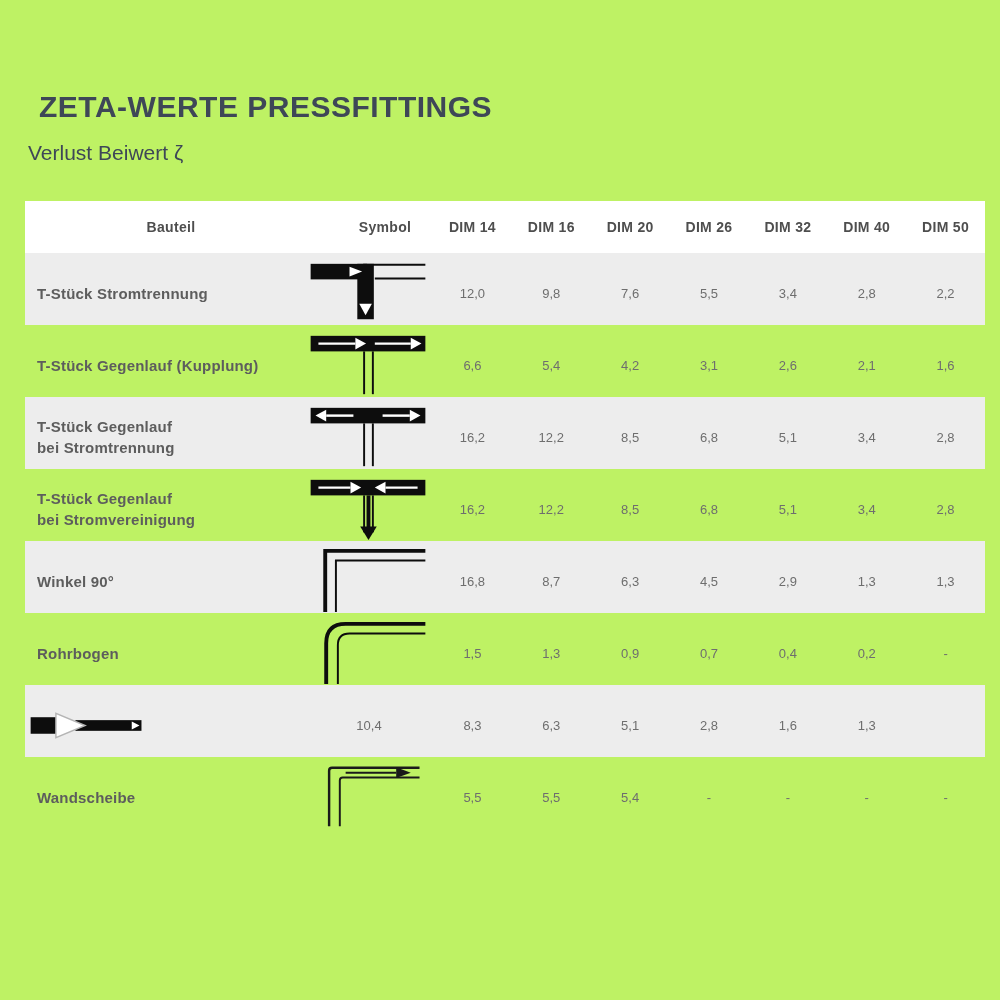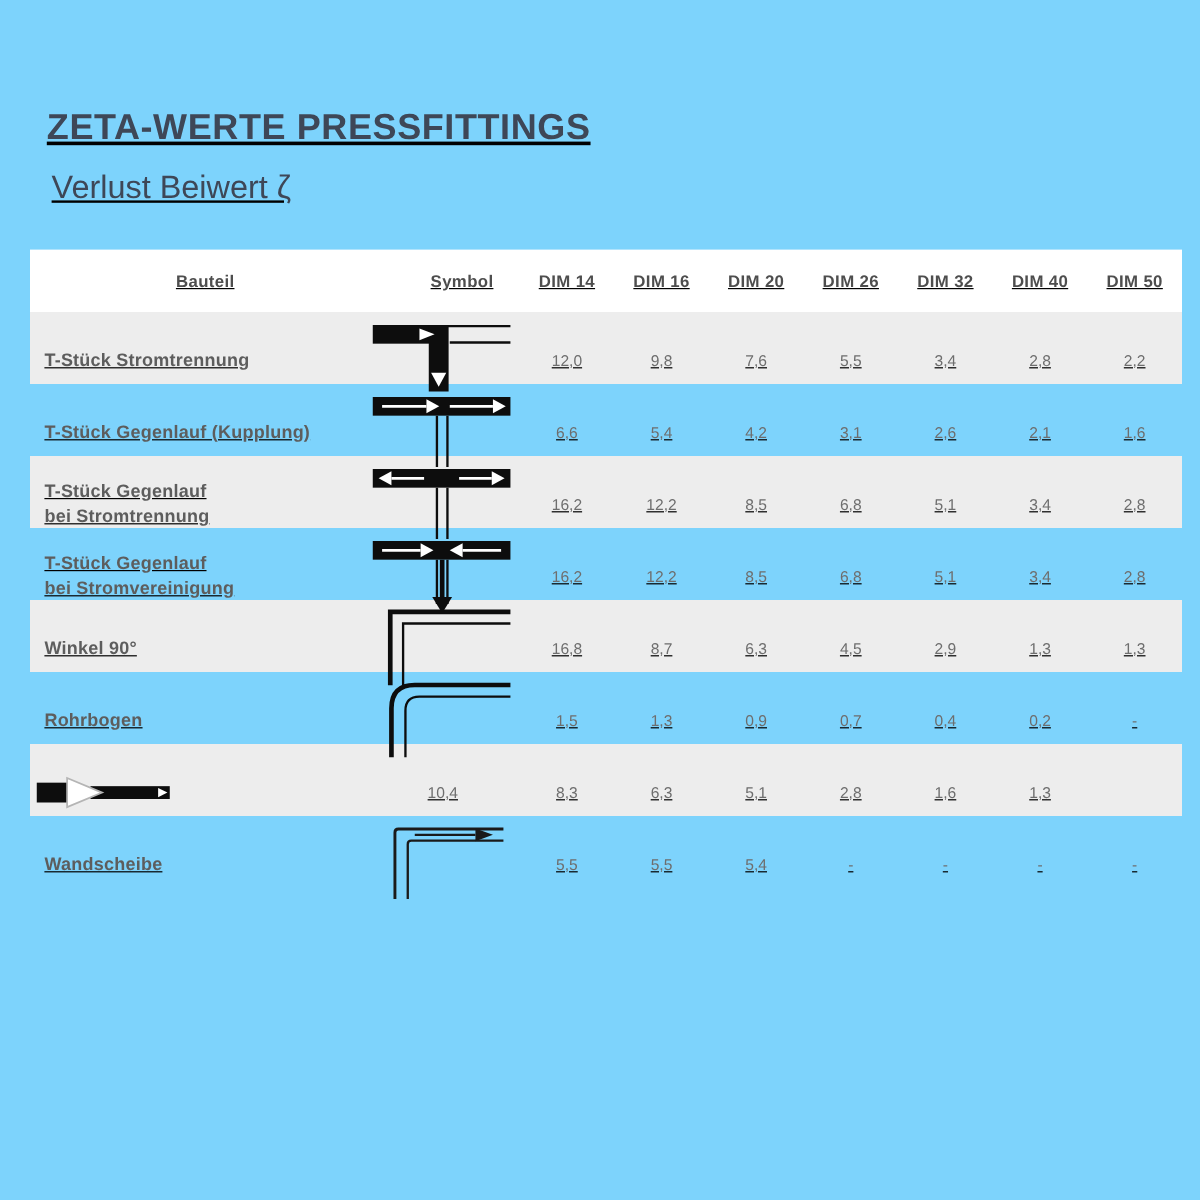--- a/index.html
+++ b/index.html
@@ -5,48 +5,47 @@
   html, body {
     margin: 0;
     padding: 0;
     background: #ffffff;
     font-family: "Liberation Sans", "DejaVu Sans", sans-serif;
   }
   .page {
     position: relative;
     width: 1000px;
     height: 1000px;
-    background: #7dd3fc;
+    background: #bef264;
     overflow: hidden;
     box-sizing: border-box;
     padding: 90px 15px 0 25px;
-    text-decoration: underline;
   }
   .title {
     margin-left: 14px;
     font-size: 30px;
     font-weight: bold;
     letter-spacing: 0.5px;
     color: #3e4757;
   }
   .subtitle {
-    margin-left: 18px;
+    margin-left: 3px;
     margin-top: 17px;
-    font-size: 27px;
+    font-size: 21px;
     color: #3e4757;
   }
   .table {
     margin-top: 36px;
     width: 960px;
   }
   .row {
     display: grid;
     grid-template-columns: 280px 128px repeat(7, 1fr);
     align-items: center;
-    height: 60px;
+    height: 72px;
   }
   .row.alt { background: #ededed; }
   .header-row {
     display: grid;
     grid-template-columns: 280px 128px repeat(7, 1fr);
     align-items: center;
     height: 52px;
     background: #ffffff;
   }
   .hcell {

